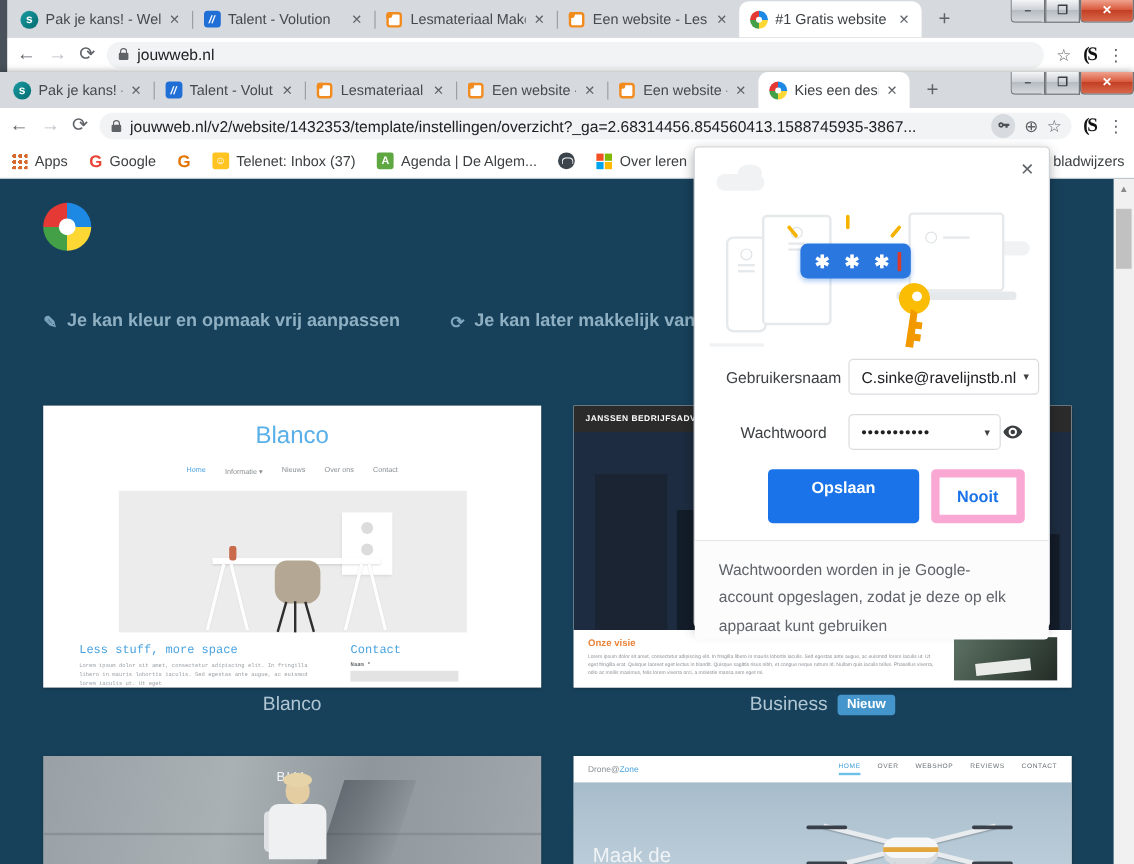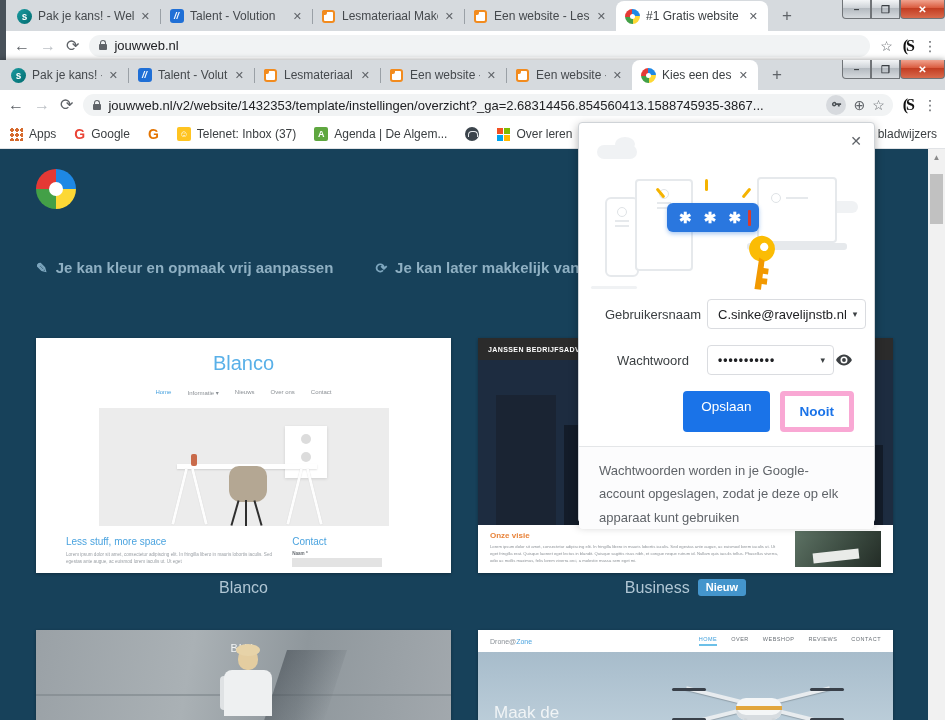--- a/index.html
+++ b/index.html
@@ -94,21 +94,21 @@
   .bl-desk .leg2 { position:absolute; top:5px; left:14px; width:3px; height:57px; background:#fdfdfd; transform:rotate(-14deg); transform-origin:top; box-shadow:0 0 1px rgba(0,0,0,.15); }
   .bl-desk .leg3 { position:absolute; top:5px; right:14px; width:3px; height:57px; background:#fdfdfd; transform:rotate(14deg); transform-origin:top; box-shadow:0 0 1px rgba(0,0,0,.15); }
   .bl-desk .leg4 { position:absolute; top:5px; right:8px; width:3px; height:57px; background:#fdfdfd; transform:rotate(-14deg); transform-origin:top; box-shadow:0 0 1px rgba(0,0,0,.15); }
   .bl-chair { position:absolute; left:128px; bottom:0; width:42px; height:60px; }
   .bl-chair .seat { position:absolute; top:0; left:2px; width:38px; height:36px; background:#b4a793; border-radius:10px 10px 12px 12px; }
   .bl-chair .l { position:absolute; bottom:0; width:2px; height:26px; background:#2e2e2e; }
   .bl-chair .l1 { left:7px; transform:rotate(16deg); } .bl-chair .l2 { left:18px; } .bl-chair .l3 { left:30px; transform:rotate(-16deg); }
   .bl-frame { position:absolute; right:62px; top:18px; width:42px; height:52px; background:#fff; box-shadow:0 1px 3px rgba(0,0,0,.12); }
   .bl-frame i { display:block; width:10px; height:10px; border-radius:50%; background:#dcdcdc; margin:8px auto 0; }
   .bl-vase { position:absolute; left:92px; bottom:60px; width:6px; height:12px; background:#c96a4a; border-radius:2px; }
-  .bl-cols { display:flex; margin:10px 30px 0; gap:20px; }
+  .bl-cols { display:flex; margin:10px 30px 0; gap:20px;font-family:Liberation Mono, monospace; }
   .bl-h { color:#4aa3df; font-size:10px; margin-bottom:4px; }
   .bl-p { font-size:4.6px; color:#9a9fa4; line-height:1.6; }
   .bl-form label { display:block; font-size:4.6px; font-weight:bold; color:#6a6f74; margin-bottom:2px; }
   .bl-input { width:90px; height:9px; background:#e3e3e3; }
 
   
   .bu-bar { height:22px; background:#2b2b2b; color:#fff; font-size:7px; font-weight:bold; letter-spacing:.4px; display:flex; align-items:center; padding:0 10px; }
   .bu-photo { height:165px; background:linear-gradient(#3c5068 0%,#25354a 55%,#1019266 100%),#182536; position:relative; overflow:hidden; background-color:#1d2c40; }
   .bu-b { position:absolute; bottom:0; background:#131c29; }
   .bu-b.b1 { left:18px; width:60px; height:130px; background:#1a2433; }
@@ -170,22 +170,22 @@
   .dlg-title { font-size:15.5px; color:#202124; margin-bottom:18px; }
   .dlg-row { display:flex; align-items:center; margin-bottom:16px;text-align:center; }
   .dlg-label { width:108px; font-size:13px; color:#3c4043; flex:none; }
   .dlg-select { height:30px; border:1px solid #dadce0; border-radius:4px; display:flex; align-items:center; padding:0 8px 0 10px; font-size:13px; color:#202124; gap:6px; }
   .dlg-select .caret { margin-left:auto; font-size:9px; color:#3c4043; }
   .sel-user { flex:1; }
   .sel-pass { width:128px; }
   .dots { letter-spacing:1px; font-weight:bold; font-size:12px; }
   .eye { margin-left:auto; width:20px; height:20px; }
   .dlg-btns { display:flex; justify-content:flex-end; gap:10px; margin:6px 0 2px; }
-  .btn-save { background:#1a73e8; color:#fff; font-size:13.5px; font-weight:normal; border-radius:4px; padding:8px 18px; }
-  .btn-never { background:#fff; color:#1a73e8; font-size:13.5px; font-weight:bold; border:5px solid #f9a8d4; border-radius:4px; padding:8px 15px; }
+  .btn-save { background:#1a73e8; color:#fff; font-size:13.5px; font-weight:bold; border-radius:4px; padding:8px 36px; }
+  .btn-never { background:#fff; color:#1a73e8; font-size:13.5px; font-weight:bold; border:7px solid #f9a8d4; border-radius:4px; padding:8px 15px; }
   .dlg-footer { margin-top:12px; border-top:1px solid #e4e6e8; background:#fcfcfd; padding:12px 20px 0; font-size:13px; color:#5f6368; line-height:1.8; flex:1; border-radius:0 0 4px 4px; }
 
   .bm-partial { width:14px; height:14px; background:linear-gradient(135deg,#5a9fd4 0 50%,#fff 50%); border:1px solid #9cc3e0; border-radius:2px; }
   #bm-overflow { position:absolute; right:8px; font-size:12px; color:#3c4043; }
 </style>
 </head>
 <body>
 
 <div id="backwin">
   <div class="tabstrip">

